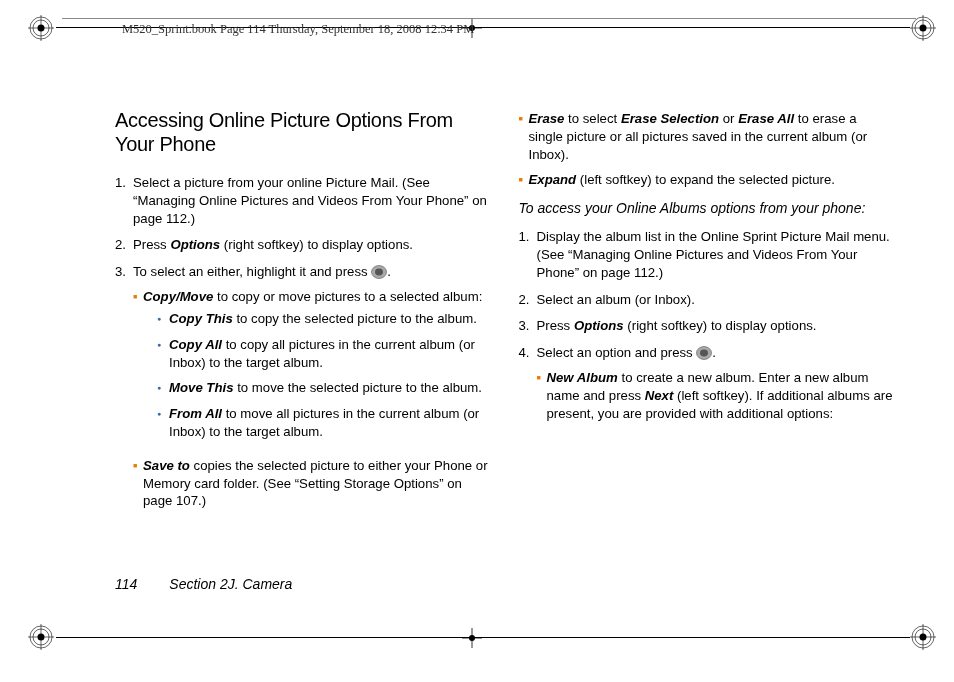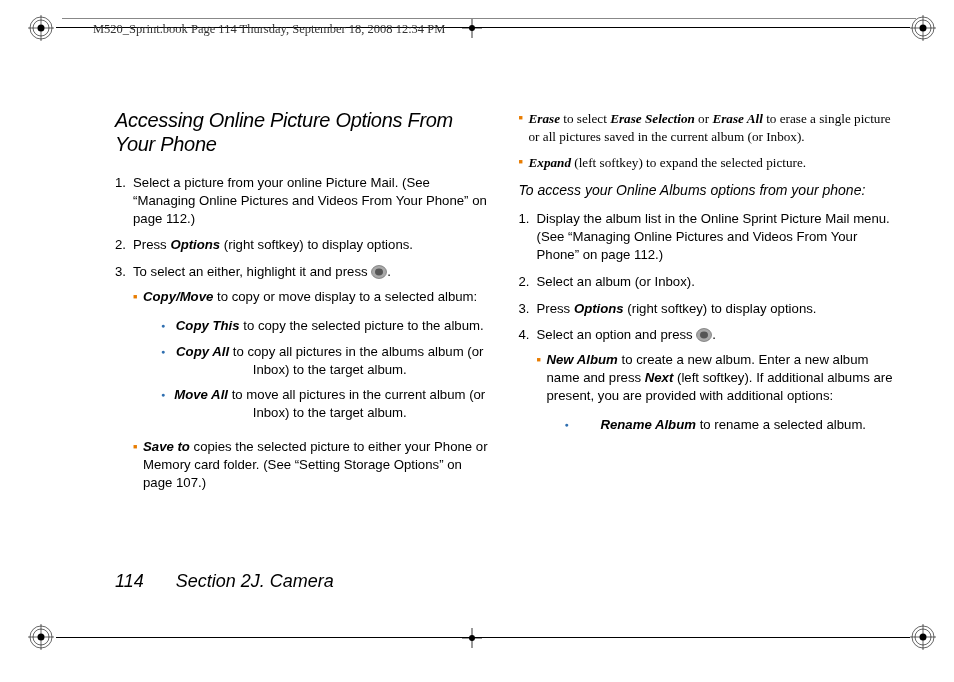--- a/index.html
+++ b/index.html
@@ -5,50 +5,50 @@
   * { box-sizing: border-box; margin: 0; padding: 0; }
   html, body { width: 954px; height: 682px; font-family: Arial, Helvetica, sans-serif; color: #000; background: #fff; }
   body { position: relative; }
 
   
   .reg { position: absolute; display: flex; align-items: center; justify-content: center; }
   .reg svg { display: block; }
   .crossbar { position: absolute; background: #000; }
 
   .header-line { position: absolute; left: 62px; right: 38px; top: 18px; height: 1px; background: #888; }
-  .header-text { position: absolute; left: 93px; top: 22px; font-size: 12.5px; font-family: Georgia, 'Times New Roman', serif; color: #333; }
+  .header-text { position: absolute; left: 122px; top: 22px; font-size: 12.5px; font-family: Georgia, 'Times New Roman', serif; color: #333; }
 
   .page { position: absolute; left: 115px; top: 108px; right: 60px; bottom: 60px; }
   .columns { display: flex; gap: 28px; }
   .col { width: 50%; font-size: 13.2px; line-height: 1.35; }
 
-  h1.title { font-family: Arial, Helvetica, sans-serif; font-style: italic; font-weight: 400; font-size: 20px; letter-spacing: -0.3px; line-height: 1.2; margin-bottom: 18px; }
+  h1.title { font-family: Arial, Helvetica, sans-serif; font-weight: 400; font-size: 20px; letter-spacing: -0.3px; line-height: 1.2; margin-bottom: 18px; }
   h2.subtitle { font-style: italic; font-weight: 400; font-size: 14px; margin: 10px 0 10px 0; }
 
   ol.steps { list-style: none; padding-left: 0; margin-left: 0; }
   ol.steps > li { display: flex; margin-bottom: 9px; }
   ol.steps > li > .num { flex: 0 0 18px; font-weight: 400; }
   ol.steps > li > .body { flex: 1; }
 
   .sq-list { list-style: none; padding-left: 0; margin-top: 4px; }
   .sq-list > li { display: flex; margin-bottom: 8px; }
   .sq-list > li::before { content: "■"; color: #e87c00; font-size: 7px; padding-top: 4px; flex: 0 0 10px; }
   .sq-list > li > .body { flex: 1; }
 
-  .dot-list { list-style: none; padding-left: 0; margin-top: 11px; text-align: center; }
+  .dot-list { list-style: none; padding-left: 0; margin-top: 4px; }
   .dot-list > li { display: flex; margin-bottom: 8px; margin-left: 14px; }
   .dot-list > li::before { content: "●"; color: #2f6fb0; font-size: 7px; padding-top: 4px; flex: 0 0 12px; }
   .dot-list > li > .body { flex: 1; }
 
   b.term { font-style: italic; font-weight: 700; }
   i.ui { font-style: italic; }
 
   .icon-ok { display: inline-block; vertical-align: -3px; }
 
-  .footer { position: absolute; left: 115px; bottom: 90px; font-style: italic; font-size: 18px; display: flex; gap: 32px; }
+  .footer { position: absolute; left: 115px; bottom: 90px; font-style: italic; font-size: 14px; display: flex; gap: 32px; }
   .footer .pn { font-style: italic; }
   .footer .sec { font-style: italic; }
 </style>
 </head>
 <body>
 
 <div class="reg" style="left:28px; top:15px;">
   <svg width="26" height="26">
       <circle cx="13" cy="13" r="11" fill="none" stroke="#000" stroke-width="0.6"></circle>
       <circle cx="13" cy="13" r="8" fill="none" stroke="#000" stroke-width="0.6"></circle>
@@ -121,45 +121,48 @@
         </li>
         <li>
           <span class="num">3.</span>
           <span class="body">
             <span>To select an either, highlight it and press </span><span class="icon-ok"><svg width="16" height="14">
                   <ellipse cx="8" cy="7" rx="7.5" ry="6.5" fill="#a9a9a9" stroke="#555" stroke-width="0.6"></ellipse>
                   <ellipse cx="8" cy="7" rx="4" ry="3.4" fill="#555"></ellipse>
                 </svg></span><span>.</span>
             <ul class="sq-list">
               <li>
-                  <span class="body"><b class="term">Copy/Move</b><span> to copy or move display to a selected album:</span>
+                  <span class="body"><b class="term">Copy/Move</b><span> to copy or move pictures to a selected album:</span>
                 <ul class="dot-list">
                   <li>
                         <span class="body"><b class="term">Copy This</b><span> to copy the selected picture to the album.</span></span>
                       </li>
                   <li>
-                        <span class="body"><b class="term">Copy All</b><span> to copy all pictures in the albums album (or Inbox) to the target album.</span></span>
-                      </li>
-                  <li>
-                        <span class="body"><b class="term">Move All</b><span> to move all pictures in the current album (or Inbox) to the target album.</span></span>
+                        <span class="body"><b class="term">Copy All</b><span> to copy all pictures in the current album (or Inbox) to the target album.</span></span>
+                      </li>
+                  <li>
+                        <span class="body"><b class="term">Move This</b><span> to move the selected picture to the album.</span></span>
+                      </li>
+                  <li>
+                        <span class="body"><b class="term">From All</b><span> to move all pictures in the current album (or Inbox) to the target album.</span></span>
                       </li>
                 </ul>
               </span>
                 </li>
               <li>
                   <span class="body"><b class="term">Save to</b><span> copies the selected picture to either your Phone or Memory card folder. (See “Setting Storage Options” on page 107.)</span></span>
                 </li>
             </ul>
           </span>
         </li>
       </ol>
     </div>
 
     <div class="col">
-      <ul class="sq-list" style="margin-top:2px;font-family:Liberation Serif, serif;">
+      <ul class="sq-list" style="margin-top:2px;">
         <li>
             <span class="body"><b class="term">Erase</b><span> to select </span><b class="term">Erase Selection</b><span> or </span><b class="term">Erase All</b><span> to erase a single picture or all pictures saved in the current album (or Inbox).</span></span>
           </li>
         <li>
             <span class="body"><b class="term">Expand</b><span> (left softkey) to expand the selected picture.</span></span>
           </li>
       </ul>
 
       <h2 class="subtitle">To access your Online Albums options from your phone:</h2>
 
@@ -180,23 +183,20 @@
           <span class="num">4.</span>
           <span class="body">
             <span>Select an option and press </span><span class="icon-ok"><svg width="16" height="14">
                   <ellipse cx="8" cy="7" rx="7.5" ry="6.5" fill="#a9a9a9" stroke="#555" stroke-width="0.6"></ellipse>
                   <ellipse cx="8" cy="7" rx="4" ry="3.4" fill="#555"></ellipse>
                 </svg></span><span>.</span>
             <ul class="sq-list">
               <li>
                   <span class="body"><b class="term">New Album</b><span> to create a new album. Enter a new album name and press </span><i class="ui" style="font-weight:700">Next</i><span> (left softkey). If additional albums are present, you are provided with additional options:</span>
                 <ul class="dot-list">
-                  <li>
-                        <span class="body"><b class="term">Rename Album</b><span> to rename a selected album.</span></span>
-                      </li>
                 </ul>
               </span>
                 </li>
             </ul>
           </span>
         </li>
       </ol>
     </div>
   </div>
 </div>

